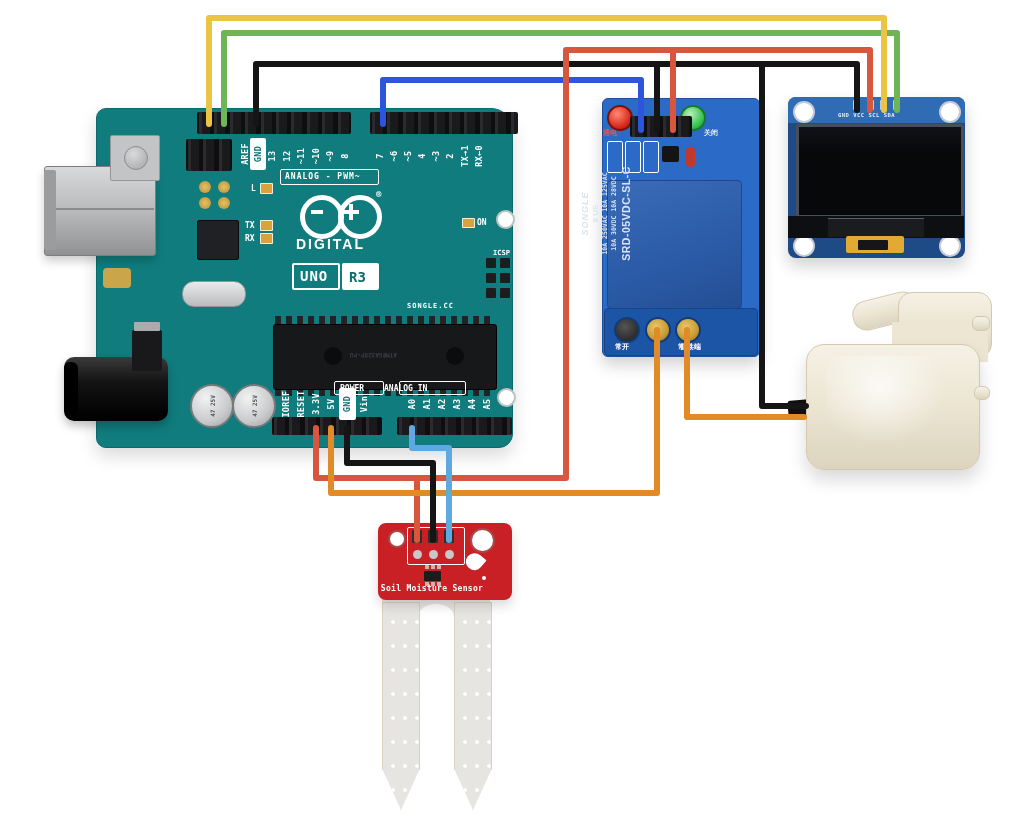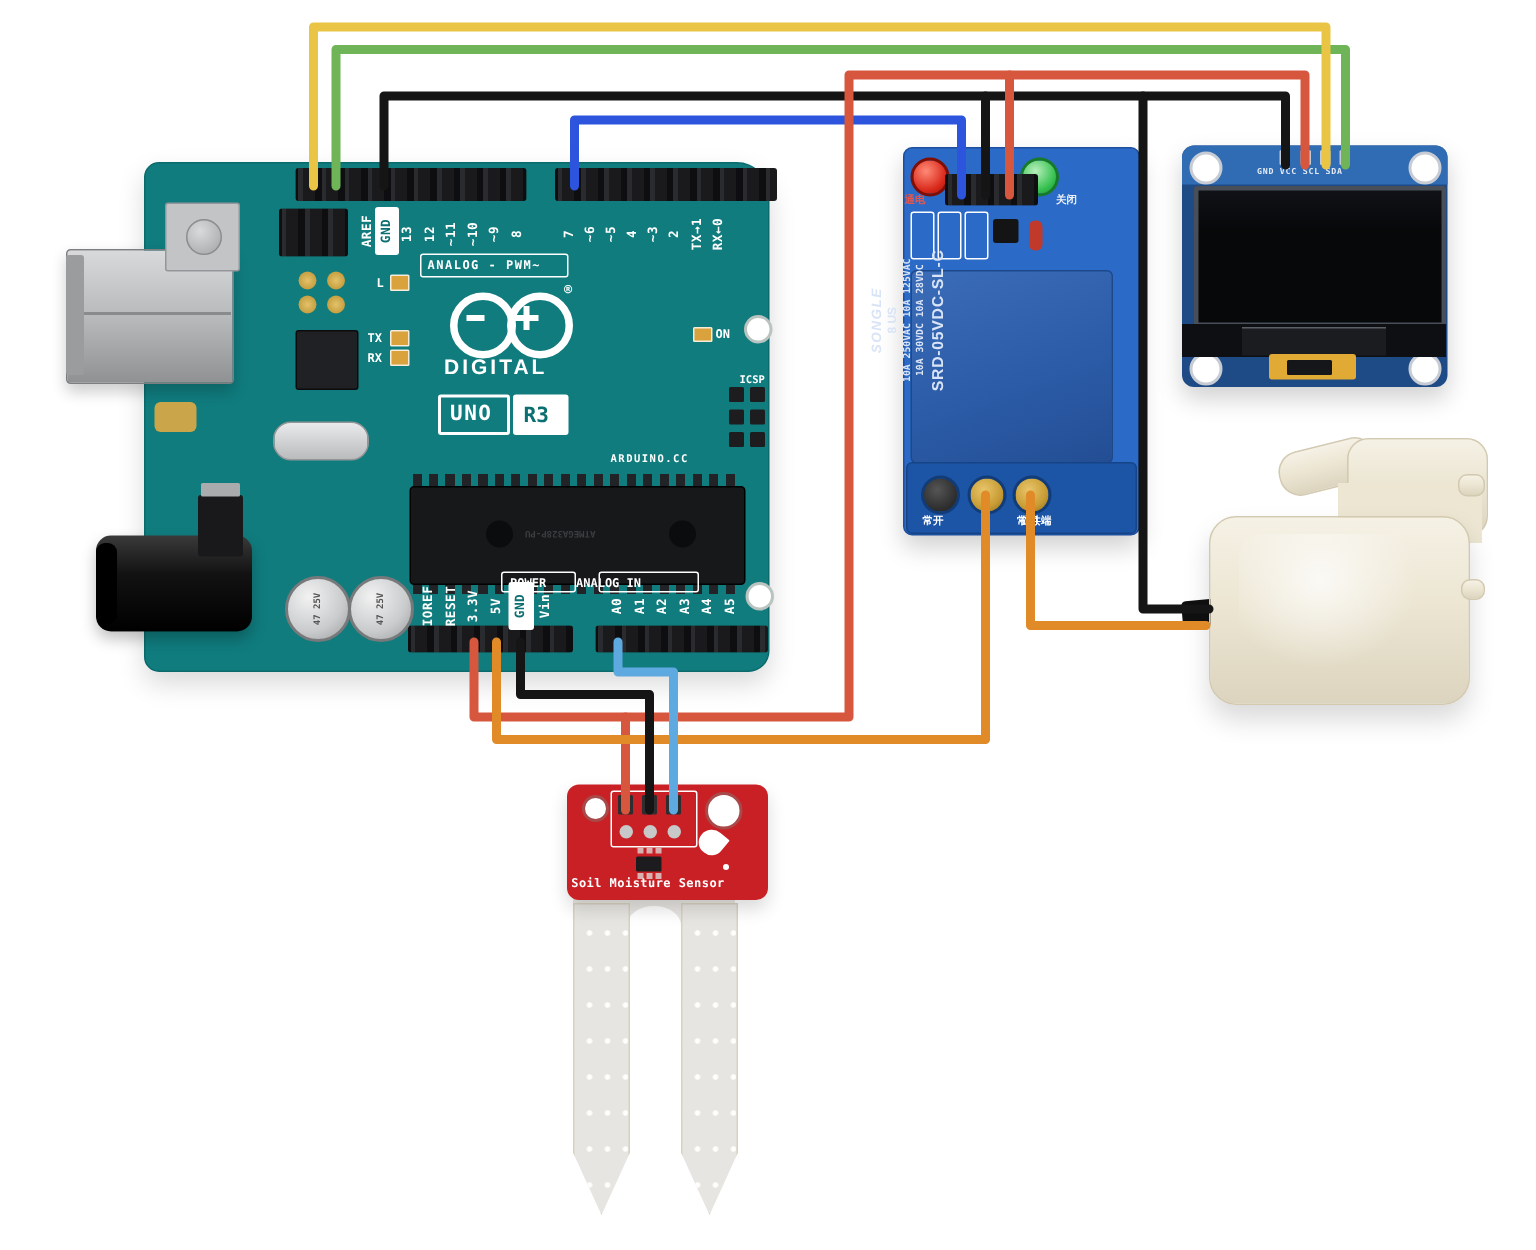--- a/index.html
+++ b/index.html
@@ -125,21 +125,21 @@
   <span class="hlab" style="left:300px;top:268px;font:bold 14px 'DejaVu Sans Mono',monospace;letter-spacing:1px;">UNO</span>
   <div class="abs" style="left:342px;top:263px;width:37px;height:27px;background:#fff;border-radius:2px;"></div>
   <span class="hlab" style="left:349px;top:269px;font:bold 14px 'DejaVu Sans Mono',monospace;color:#0b6e70;">R3</span>
 
   <div class="led" style="left:462px;top:218px;width:11px;height:8px;"></div>
   <span class="hlab" style="left:477px;top:218px;">ON</span>
   <span class="hlab" style="left:493px;top:249px;font-size:7px;">ICSP</span>
   <div class="abs" style="left:486px;top:258px;width:10px;height:10px;background:#1d1d20;border-radius:1px;
        box-shadow:14px 0 #1d1d20,0 15px #1d1d20,14px 15px #1d1d20,0 30px #1d1d20,14px 30px #1d1d20;"></div>
 
-  <span class="hlab" style="left:407px;top:302px;font-size:7px;letter-spacing:1px;">ARDUINO.CC</span>
+  <span class="hlab" style="left:407px;top:302px;font-size:7px;letter-spacing:1px;">SONGLE.CC</span>
 
   <div class="abs" style="left:182px;top:281px;width:62px;height:24px;border-radius:12px;background:linear-gradient(180deg,#e9eaec,#b9bbbd);border:1px solid #939597;"></div>
 
   <div class="abs" style="left:275px;top:316px;width:218px;height:10px;background:repeating-linear-gradient(90deg,#212326 0 6px,transparent 6px 11px);"></div>
   <div class="abs" style="left:275px;top:386px;width:218px;height:10px;background:repeating-linear-gradient(90deg,#212326 0 6px,transparent 6px 11px);"></div>
   <div class="abs" style="left:273px;top:324px;width:222px;height:64px;background:#17181a;border-radius:3px;border:1px solid #000;"></div>
   <div class="abs" style="left:324px;top:347px;width:18px;height:18px;border-radius:50%;background:#0b0c0d;"></div>
   <div class="abs" style="left:446px;top:347px;width:18px;height:18px;border-radius:50%;background:#0b0c0d;"></div>
   <span class="hlab" style="left:350px;top:352px;transform:rotate(180deg);color:#3c3e42;font-size:6px;">ATMEGA328P-PU</span>
 

